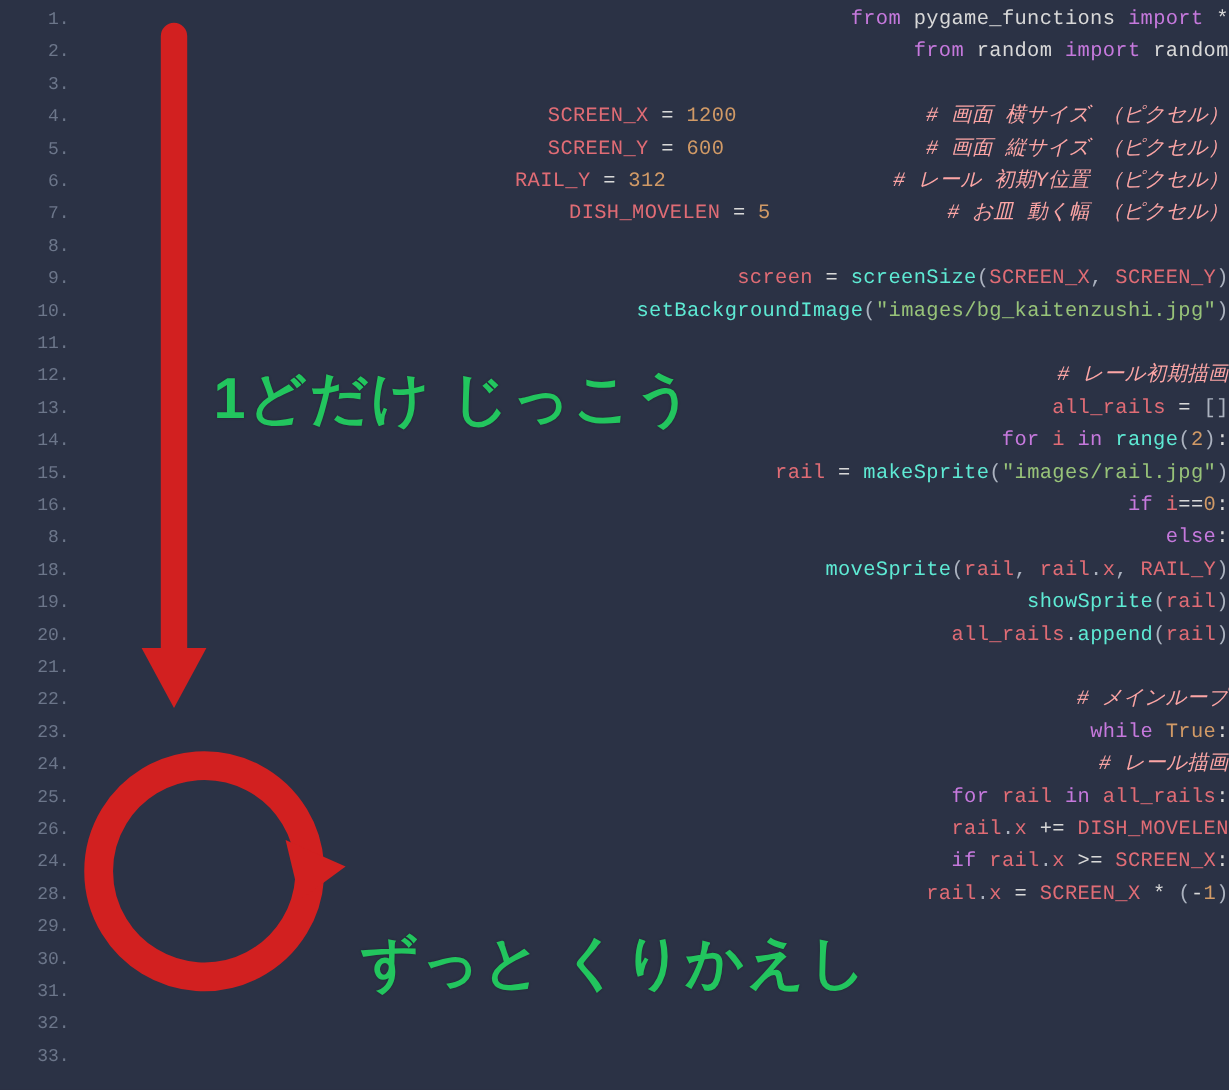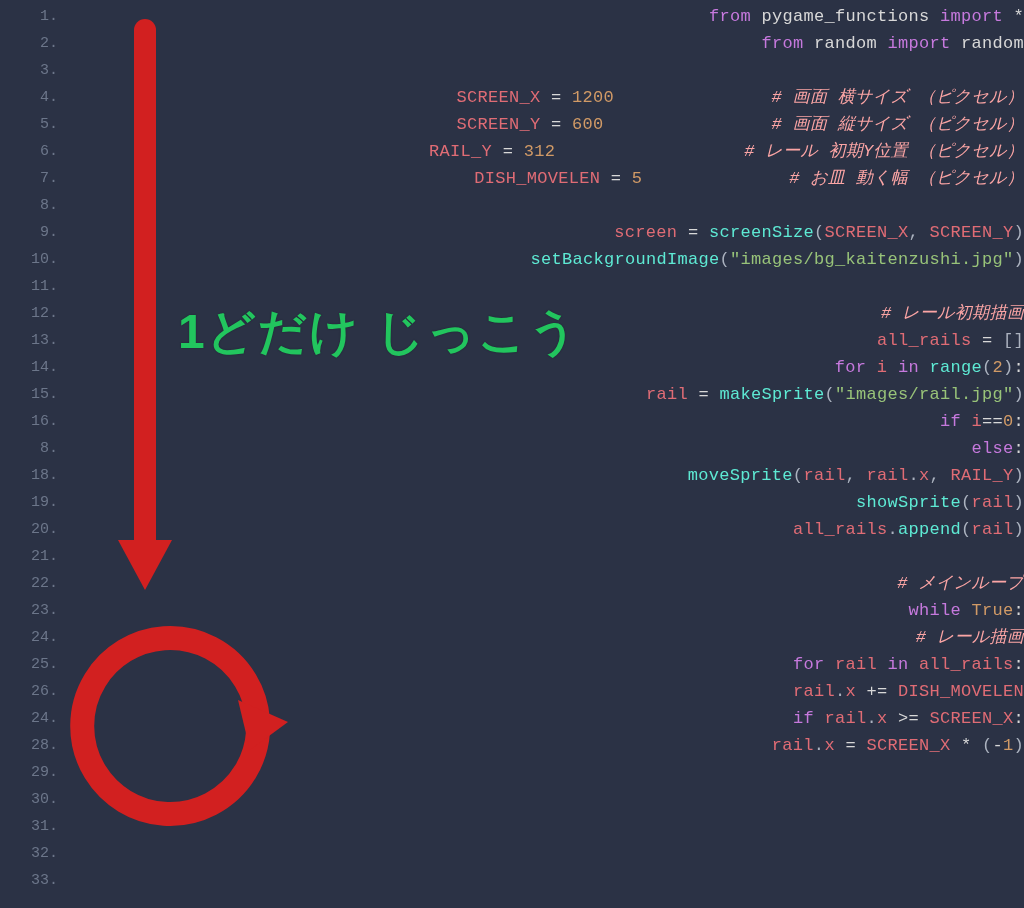--- a/index.html
+++ b/index.html
@@ -160,13 +160,14 @@
 
     <line x1="145" y1="30" x2="145" y2="560" stroke="#d22020" stroke-width="22" stroke-linecap="round"></line>
     <polygon points="145,590 118,540 172,540" fill="#d22020"></polygon>
 
     <path d="M 258 720
              A 88 88 0 1 0 258 732" fill="none" stroke="#d22020" stroke-width="24" stroke-linecap="round"></path>
     <polygon points="288,722 238,700 250,750" fill="#d22020"></polygon>
   </svg>
 
   <div class="anno" style="top:300px;left:178px">1どだけ じっこう</div>
+  <div class="anno" style="top:770px;left:300px">ずっと くりかえし</div>
 </div>
 
 </body></html>

